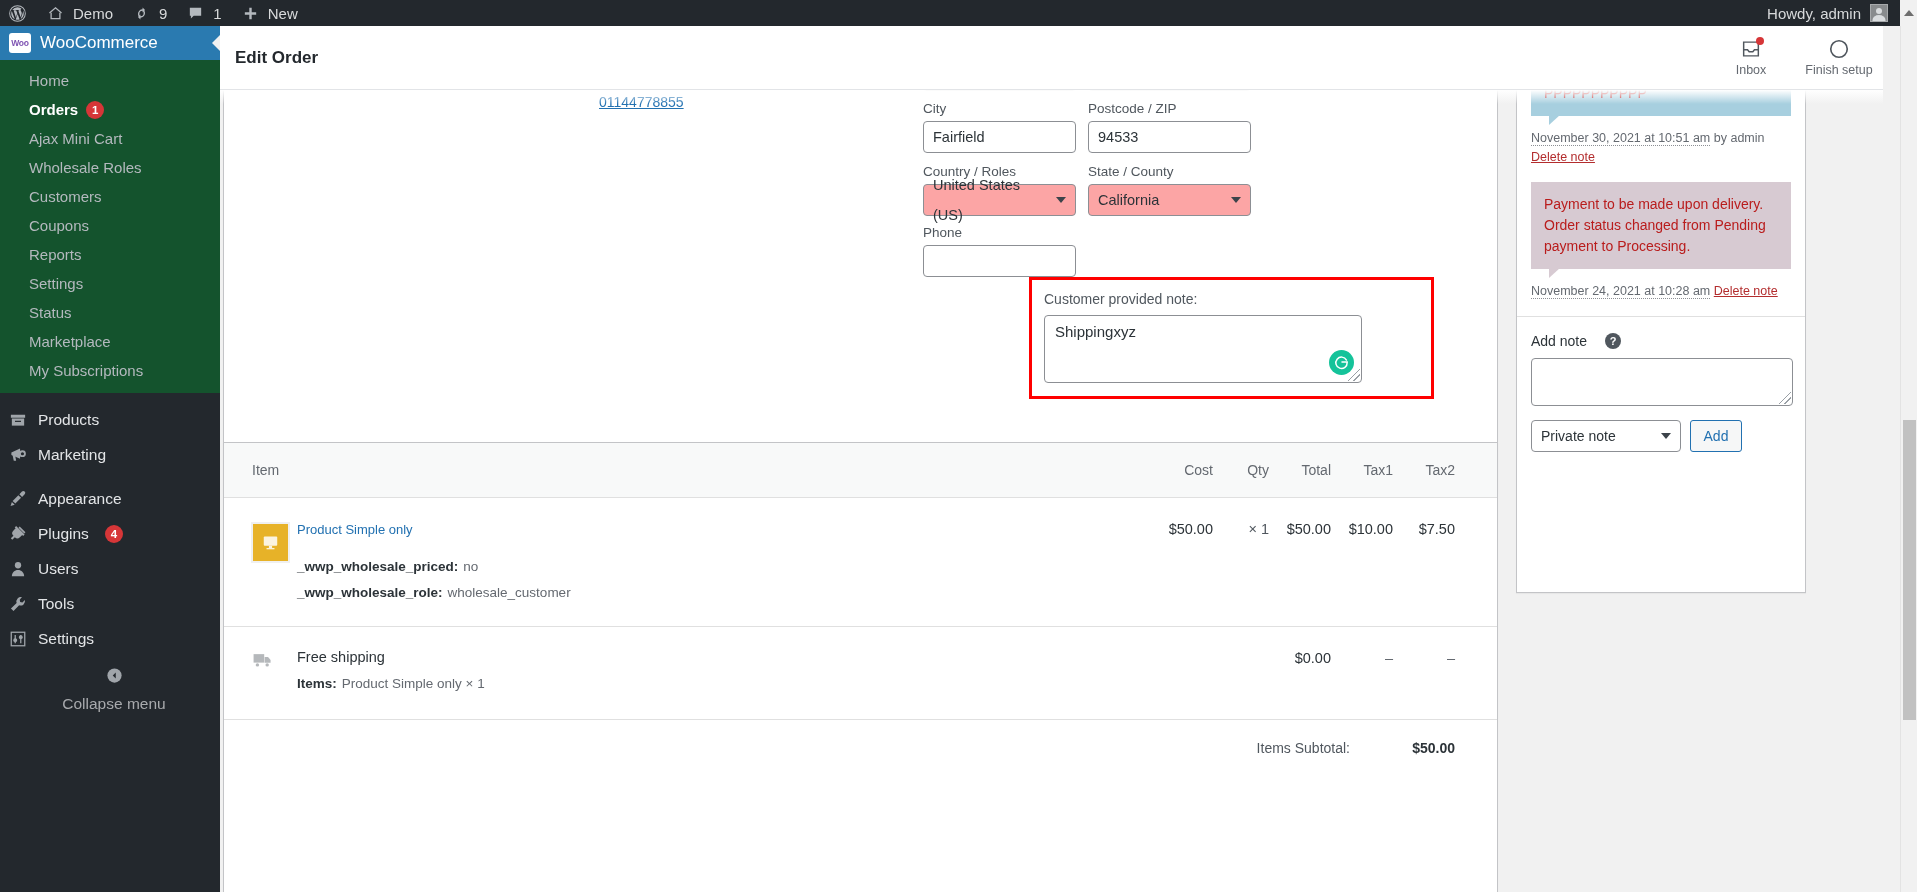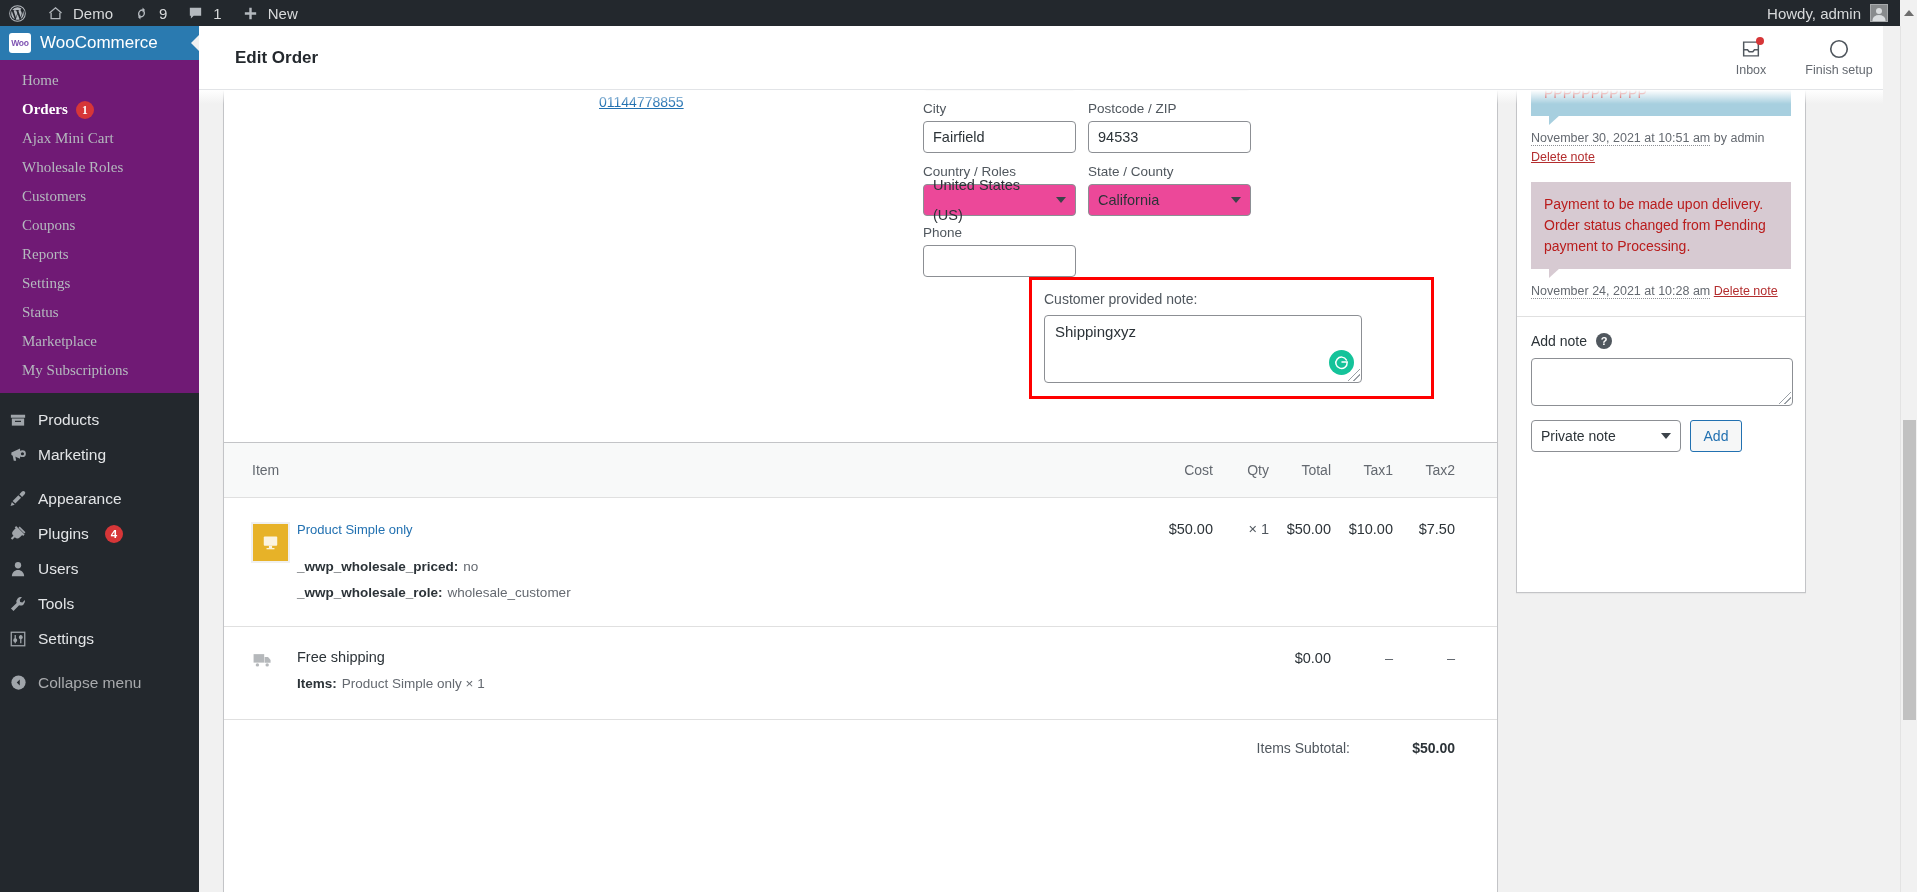--- a/index.html
+++ b/index.html
@@ -50,21 +50,21 @@
   }
   .scroll-cap .tri {
     width: 0; height: 0;
     border-left: 5px solid transparent; border-right: 5px solid transparent;
     border-bottom: 6px solid #6e6e6e;
   }
 
   
   #sidebar {
     position: absolute; top: 26px; left: 0;
-    width: 199px; height: 866px;
+    width: 220px; height: 866px;
     background: #23282d;
     z-index: 50;
   }
   .woo-head {
     position: relative;
     height: 34px; background: #2a7ab0;
     display: flex; align-items: center; gap: 9px;
     padding-left: 9px;
     color: #fff; font-size: 17px;
   }
@@ -74,21 +74,21 @@
     display: flex; align-items: center; justify-content: center;
     letter-spacing: -0.2px;
   }
   .woo-head::after {
     content: ""; position: absolute; right: 0; top: 50%;
     transform: translateY(-50%);
     width: 0; height: 0;
     border-top: 8px solid transparent; border-bottom: 8px solid transparent;
     border-right: 8px solid #f1f1f1;
   }
-  .submenu { background: #701a75; padding: 6px 9px 8px; font-family: Liberation Serif, serif; }
+  .submenu { background: #14532d; padding: 6px 16px 8px; }
   .sub-item {
     display: flex; align-items: center; gap: 8px;
     height: 29px; padding-left: 13px;
     color: #b4b9be; font-size: 15px; white-space: nowrap;
   }
   .sub-item.current { color: #fff; font-weight: bold; }
   .badge {
     display: inline-flex; align-items: center; justify-content: center;
     min-width: 18px; height: 18px; padding: 0 5px;
     background: #d63638; color: #fff;
@@ -98,21 +98,21 @@
   .main-item {
     display: flex; align-items: center; gap: 10px;
     height: 35px; padding-left: 8px;
     color: #e3e5e7; font-size: 15.5px; white-space: nowrap;
   }
   .main-item .mi-icon {
     width: 20px; height: 20px;
     display: inline-flex; align-items: center; justify-content: center;
     color: #a0a5aa; flex: 0 0 20px;
   }
-  .main-item.dim { color: #a8aaad; }
+  .main-item.dim { color: #a8aaad; flex-direction: column; }
 
   
   #wc-header {
     position: absolute; top: 26px; left: 199px;
     width: 1684px; height: 64px;
     background: #fff; border-bottom: 1px solid #e2e4e7;
     display: flex; align-items: center;
     z-index: 40;
   }
   #wc-header .page-title {
@@ -173,21 +173,21 @@
   .fld-input {
     width: 100%; height: 32px;
     border: 1px solid #8c8f94; border-radius: 4px;
     background: #fff; font-size: 14.5px; color: #2c3338;
     padding: 0 9px; line-height: 30px;
     white-space: nowrap; overflow: hidden;
   }
   .fld-select {
     width: 100%; height: 32px;
     border: 1px solid #8c8f94; border-radius: 4px;
-    background: #ec4899; font-size: 14.5px; color: #2c3338;
+    background: #fca5a5; font-size: 14.5px; color: #2c3338;
     padding: 0 9px; line-height: 30px;
     display: flex; align-items: center; justify-content: space-between;
   }
   .chev {
     width: 0; height: 0; margin-left: 6px;
     border-left: 5px solid transparent; border-right: 5px solid transparent;
     border-top: 6px solid #3c434a;
   }
 
   
@@ -310,21 +310,21 @@
     margin-top: 13px; font-size: 12.5px; color: #646970; line-height: 19px;
   }
   .note-meta .dateu { border-bottom: 1px dotted #8c8f94; }
   .note-meta .del { color: #b32d2e; text-decoration: underline; }
   .notes-divider { border-top: 1px solid #e0e0e0; margin: 0; }
   .addnote {
     padding: 16px 14px 14px;
   }
   .addnote-title {
     font-size: 14px; color: #2c3338; margin-bottom: 9px;
-    display: flex; align-items: center; gap: 9px;
+    display: flex; align-items: center; gap: 18px;
   }
   .help-icon {
     width: 16px; height: 16px; border-radius: 50%;
     background: #50575e; color: #fff;
     font-size: 11px; font-weight: bold;
     display: inline-flex; align-items: center; justify-content: center;
   }
   .addnote-ta {
     position: relative;
     width: 262px; height: 48px;

